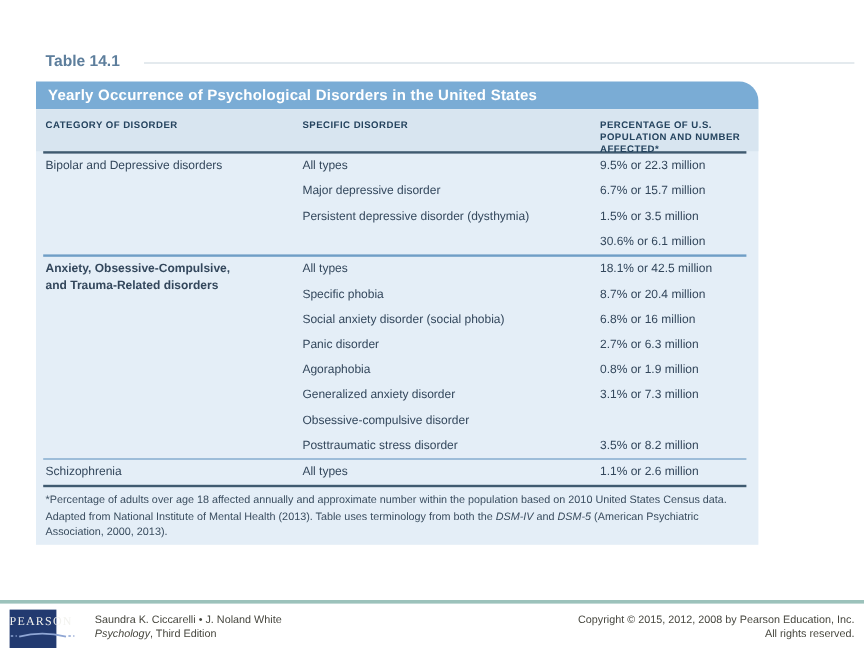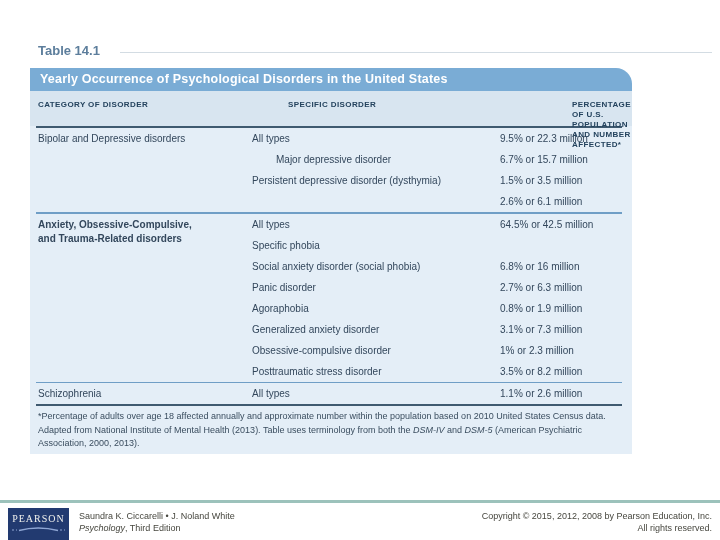--- a/index.html
+++ b/index.html
@@ -17,21 +17,21 @@
   .table-label{position:absolute;left:38px;top:43px;font-size:13px;font-weight:bold;color:var(--table-label);}
   .label-rule{position:absolute;left:120px;top:52px;width:592px;height:1px;background:#d3dce3;}
   .table-card{position:absolute;left:30px;top:68px;width:602px;}
   .title-bar{
     height:23px;line-height:23px;background:var(--title-bar-bg);
     border-radius:0 16px 0 0;padding-left:10px;
     color:#ffffff;font-size:12.5px;font-weight:bold;letter-spacing:.2px;
   }
   .table-body{background:var(--body-bg);}
   .grid3{display:grid;grid-template-columns:214px 248px 1fr;padding:0 10px 0 8px;}
-  .header-band{background:var(--header-band-bg);height:35px;gap:36px;}
+  .header-band{background:var(--header-band-bg);height:35px;}
   .col-header{
     padding-top:9px;font-size:8px;font-weight:bold;letter-spacing:.4px;
     line-height:10px;color:var(--text-header);
   }
   .col-header.col3{max-width:165px;}
   .rule{height:2px;margin:0 10px 0 6px;}
   .rule.dark{background:var(--header-rule);}
   .rule.blue{height:1.5px;background:var(--section-rule);}
   .section{grid-auto-rows:21px;}
   .section .cat{
@@ -39,21 +39,21 @@
     font-size:10px;line-height:14.5px;color:var(--text-dark);
   }
   .section .cell{display:flex;align-items:center;font-size:10px;color:var(--text-dark);}
   .footnote{
     padding:4px 14px 3px 8px;max-width:660px;
     font-size:9px;line-height:13.5px;color:var(--footnote-text);
   }
   .footnote .fn-line2{max-width:636px;}
   .footer-rule{position:absolute;left:0;top:500px;width:720px;height:3px;background:var(--footer-rule);}
   .logo{
-    position:absolute;left:8px;top:508px;width:61px;height:32px;
+    position:absolute;left:8px;top:508px;width:39px;height:32px;
     background:var(--logo-bg);text-align:center;
   }
   .logo-text{
     margin-top:5px;font-family:"Liberation Serif",serif;font-size:10px;
     color:#f2f2ee;letter-spacing:1px;
   }
   .logo svg{display:block;margin:1px auto 0 auto;}
   .book-info{position:absolute;left:79px;top:510px;font-size:9px;line-height:12px;color:var(--footer-text);}
   .copyright{position:absolute;right:8px;top:510px;text-align:right;font-size:9px;line-height:12px;color:var(--footer-text);}
   i{font-style:italic;}
@@ -75,45 +75,45 @@
       <div class="col-header col3">PERCENTAGE OF U.S. POPULATION AND NUMBER AFFECTED*</div>
     </div>
     <div class="rule dark"></div>
     <div id="sections">
         <div class="section grid3">
           <div class="cat" style="grid-row: 1 / span 4;">
             <div>Bipolar and Depressive disorders</div>
           </div>
           <div class="cell" style="grid-area: 1 / 2;">All types</div>
           <div class="cell" style="grid-area: 1 / 3;">9.5% or 22.3 million</div>
-          <div class="cell" style="grid-area: 2 / 2; margin-left: 24px;">Major depressive disorder</div>
+          <div class="cell" style="grid-area: 2 / 2;">Major depressive disorder</div>
           <div class="cell" style="grid-area: 2 / 3;">6.7% or 15.7 million</div>
           <div class="cell" style="grid-area: 3 / 2;">Persistent depressive disorder (dysthymia)</div>
           <div class="cell" style="grid-area: 3 / 3;">1.5% or 3.5 million</div>
-          <div class="cell" style="grid-area: 4 / 3;">2.6% or 6.1 million</div>
+          <div class="cell" style="grid-area: 4 / 3;">30.6% or 6.1 million</div>
         </div>
         <div class="rule blue"></div>
         <div class="section grid3">
           <div class="cat" style="grid-row: 1 / span 8; font-weight: bold;">
             <div>Anxiety, Obsessive-Compulsive,</div>
             <div>and Trauma-Related disorders</div>
           </div>
           <div class="cell" style="grid-area: 1 / 2;">All types</div>
-          <div class="cell" style="grid-area: 1 / 3;">64.5% or 42.5 million</div>
+          <div class="cell" style="grid-area: 1 / 3;">18.1% or 42.5 million</div>
           <div class="cell" style="grid-area: 2 / 2;">Specific phobia</div>
+          <div class="cell" style="grid-area: 2 / 3;">8.7% or 20.4 million</div>
           <div class="cell" style="grid-area: 3 / 2;">Social anxiety disorder (social phobia)</div>
           <div class="cell" style="grid-area: 3 / 3;">6.8% or 16 million</div>
           <div class="cell" style="grid-area: 4 / 2;">Panic disorder</div>
           <div class="cell" style="grid-area: 4 / 3;">2.7% or 6.3 million</div>
           <div class="cell" style="grid-area: 5 / 2;">Agoraphobia</div>
           <div class="cell" style="grid-area: 5 / 3;">0.8% or 1.9 million</div>
           <div class="cell" style="grid-area: 6 / 2;">Generalized anxiety disorder</div>
           <div class="cell" style="grid-area: 6 / 3;">3.1% or 7.3 million</div>
           <div class="cell" style="grid-area: 7 / 2;">Obsessive-compulsive disorder</div>
-          <div class="cell" style="grid-area: 7 / 3;">1% or 2.3 million</div>
           <div class="cell" style="grid-area: 8 / 2;">Posttraumatic stress disorder</div>
           <div class="cell" style="grid-area: 8 / 3;">3.5% or 8.2 million</div>
         </div>
         <div class="rule blue"></div>
         <div class="section grid3">
           <div class="cat" style="grid-row: 1 / span 1;">
             <div>Schizophrenia</div>
           </div>
           <div class="cell" style="grid-area: 1 / 2;">All types</div>
           <div class="cell" style="grid-area: 1 / 3;">1.1% or 2.6 million</div>

